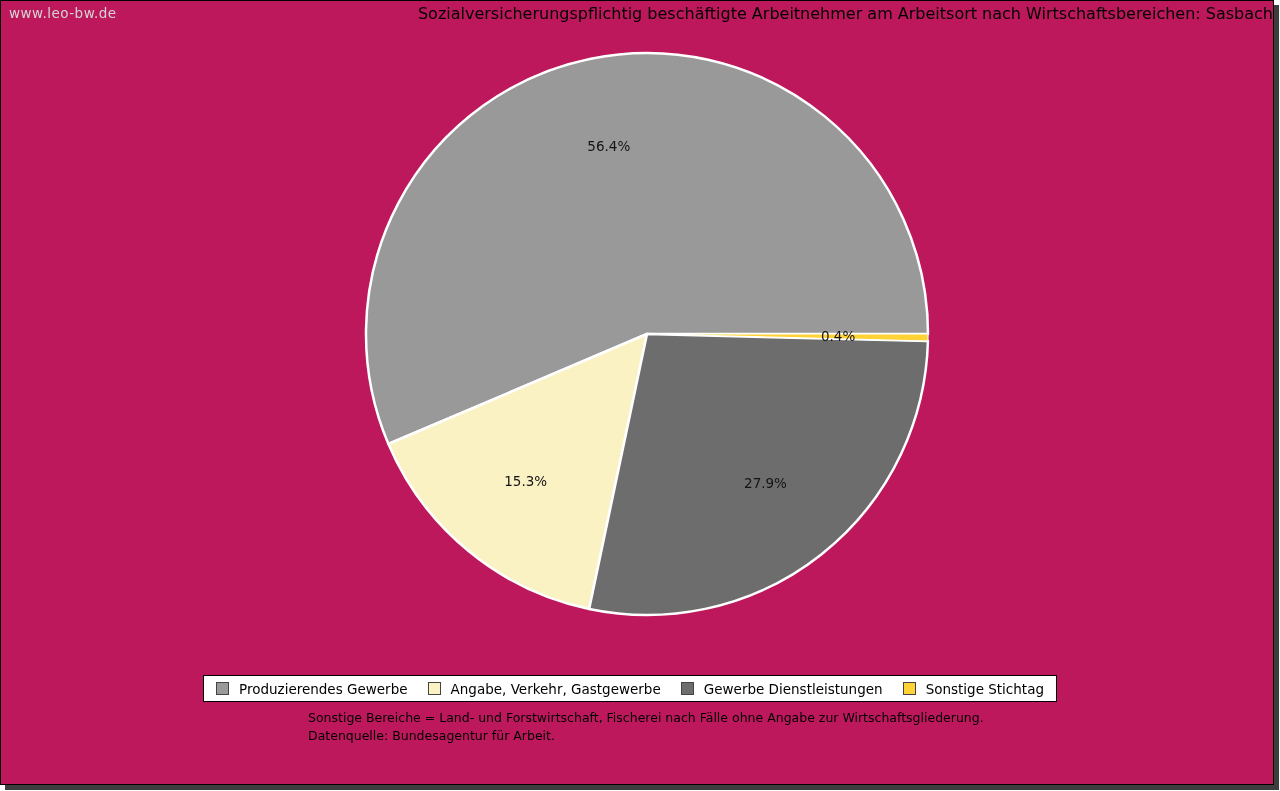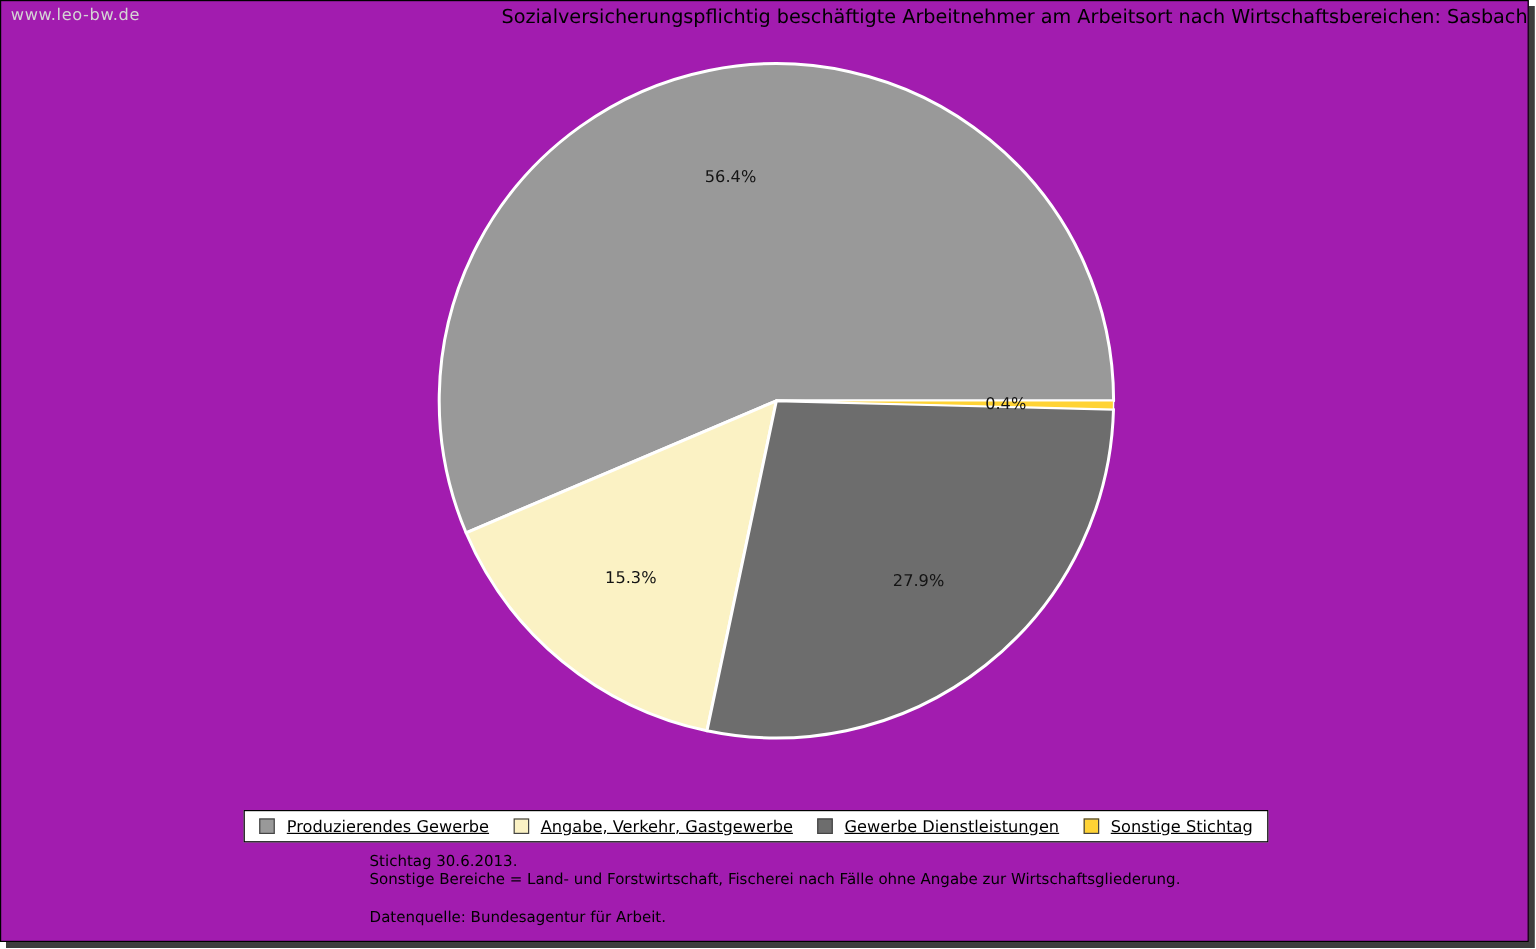--- a/index.html
+++ b/index.html
@@ -2,51 +2,50 @@
 <html><head>
 <meta charset="utf-8">
 <style>
   html,body{margin:0;padding:0;}
   body{
     width:1280px;height:791px;position:relative;background:#ffffff;
     font-family:"DejaVu Sans","Liberation Sans",sans-serif;overflow:hidden;
   }
   .frame{
     position:absolute;left:0;top:0;width:1272px;height:783px;
-    border:1px solid #000;background:#a21caf;
+    border:1px solid #000;background:#be185d;
     box-shadow:5px 5px 0 0 #3d3d3d;
   }
   .watermark{
     position:absolute;left:8px;top:4px;font-size:13.5px;color:#d5d5d5;
     letter-spacing:0.5px;
   }
   .title{
     position:absolute;left:0;top:3px;width:100%;text-align:right;
     font-size:16px;color:#000;white-space:nowrap;
   }
   svg.pie{position:absolute;left:0;top:0;}
   .pct-label{font-size:13.5px;fill:#141414;}
   .legend{
     position:absolute;left:202px;top:674px;width:854px;height:27px;
     box-sizing:border-box;border:1.5px solid #000;background:#ffffff;
     display:flex;align-items:center;justify-content:space-between;
     padding:0 12px;
-    text-decoration:underline;
   }
   .legend-item{display:flex;align-items:center;gap:10px;}
   .swatch{
     width:13px;height:13px;border:1px solid #444;box-sizing:border-box;
     flex:0 0 auto;
   }
   .legend-label{font-size:13.5px;color:#000;white-space:nowrap;}
   .footnotes{
     position:absolute;left:307px;top:710px;font-size:12.5px;color:#000;
     line-height:14.5px;
   }
-  .footnotes .src{margin-top:17px;}
+  .footnotes .src{margin-top:3px;}
 </style>
 </head>
 <body>
 
 <div class="frame">
   <span class="watermark">www.leo-bw.de</span>
   <div class="title">Sozialversicherungspflichtig beschäftigte Arbeitnehmer am Arbeitsort nach Wirtschaftsbereichen: Sasbach</div>
 
   <svg class="pie" width="1280" height="660" viewBox="0 0 1280 660" id="pieSvg">
       <path d="M 646 333 L 927.00 333.00 A 281 281 0 1 0 387.41 442.98 Z" fill="#999999" stroke="#ffffff" stroke-width="2.5" stroke-linejoin="round"></path>
@@ -72,17 +71,16 @@
         <span class="swatch" style="background: rgb(109, 109, 109);"></span>
         <span class="legend-label">Gewerbe Dienstleistungen</span>
       </div>
       <div class="legend-item">
         <span class="swatch" style="background: rgb(255, 211, 53);"></span>
         <span class="legend-label">Sonstige Stichtag</span>
       </div>
     </div>
 
   <div class="footnotes">
-    <div>Stichtag 30.6.2013.</div>
     <div>Sonstige Bereiche = Land- und Forstwirtschaft, Fischerei nach Fälle ohne Angabe zur Wirtschaftsgliederung.</div>
     <div class="src">Datenquelle: Bundesagentur für Arbeit.</div>
   </div>
 </div>
 
 </body></html>

